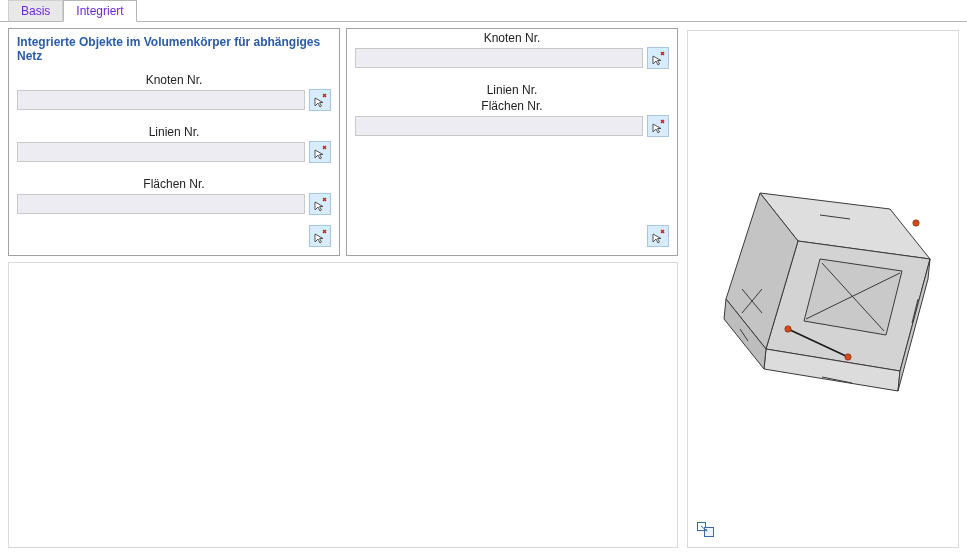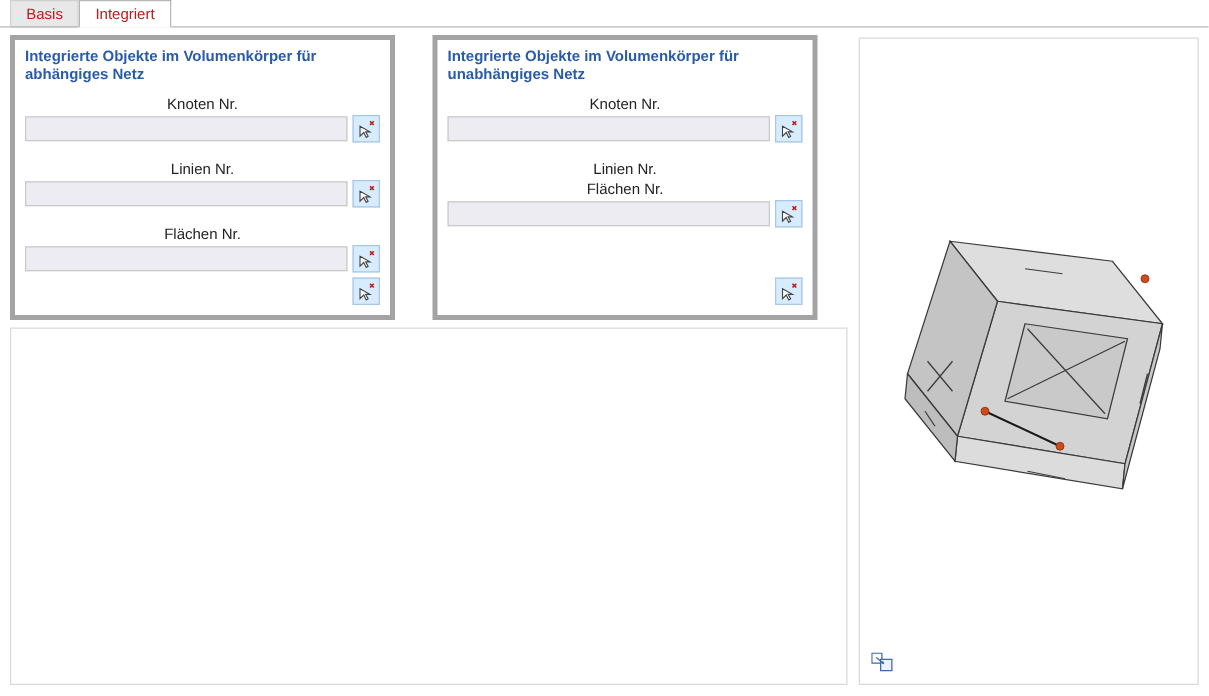--- a/index.html
+++ b/index.html
@@ -25,21 +25,21 @@
     align-items: flex-end;
     height: 22px;
     padding-left: 8px;
     border-bottom: 1px solid #b7b7b7;
     background: #ffffff;
     box-sizing: border-box;
   }
   .tab {
     padding: 3px 12px 3px 12px;
     font-size: 12px;
-    color: #b91c1c;
+    color: #6d28d9;
     cursor: pointer;
     position: relative;
     top: 1px;
   }
   .tab.inactive {
     background: #e8e8e8;
     border: 1px solid #d0d0d0;
     border-bottom: 1px solid #b7b7b7;
   }
   .tab.active {
@@ -79,24 +79,24 @@
     top: 240px;
     left: 8px;
     width: 670px;
     height: 286px;
     border: 1px solid #d9d9d9;
     box-sizing: border-box;
     background: #ffffff;
   }
 
   .panel {
-    border: 4px solid #a3a3a3;
-    background: #ffffff;
-    box-sizing: border-box;
-    width: 308px;
+    border: 1px solid #a3a3a3;
+    background: #ffffff;
+    box-sizing: border-box;
+    width: 332px;
     height: 228px;
     position: relative;
   }
   .panel-title {
     color: #2a5ca8;
     font-weight: 600;
     font-size: 12px;
     padding: 6px 8px 8px 8px;
   }
   .field-block {
@@ -237,21 +237,20 @@
               <line x1="14" y1="2" x2="11" y2="5" stroke="#c42020" stroke-width="1.4"></line>
               <path d="M3 6 L3 14 L6 11 L8 15 L9.5 14 L7.5 10.5 L11 10.5 Z" fill="#ffffff" stroke="#444" stroke-width="0.9"></path>
             </svg>
           </span>
         </div>
       </div>
     </div>
 
     <div class="col-mid">
       <div class="panel">
-        <div class="panel-title">Integrierte Objekte im Volumenkörper für unabhängiges Netz</div>
 
         <div class="field-block">
           <div class="field-label">Knoten Nr.</div>
           <div class="field-row">
             <input class="field-input" type="text" value="" style="">
             <div class="pick-btn">
               <span>
                 <svg width="16" height="16" viewBox="0 0 16 16">
                   <line x1="11" y1="2" x2="14" y2="5" stroke="#c42020" stroke-width="1.4"></line>
                   <line x1="14" y1="2" x2="11" y2="5" stroke="#c42020" stroke-width="1.4"></line>

